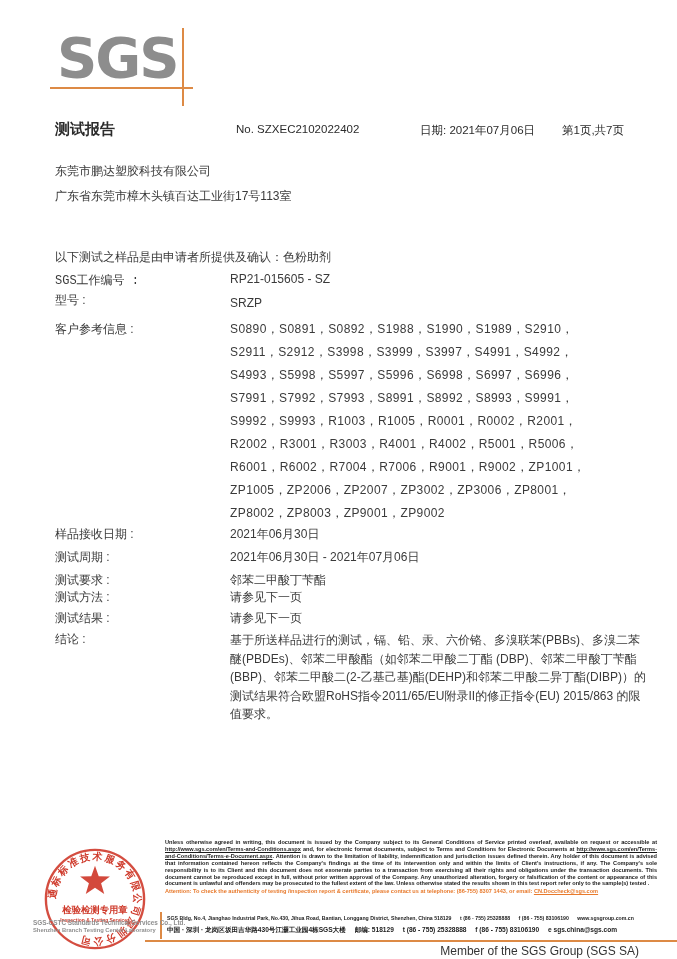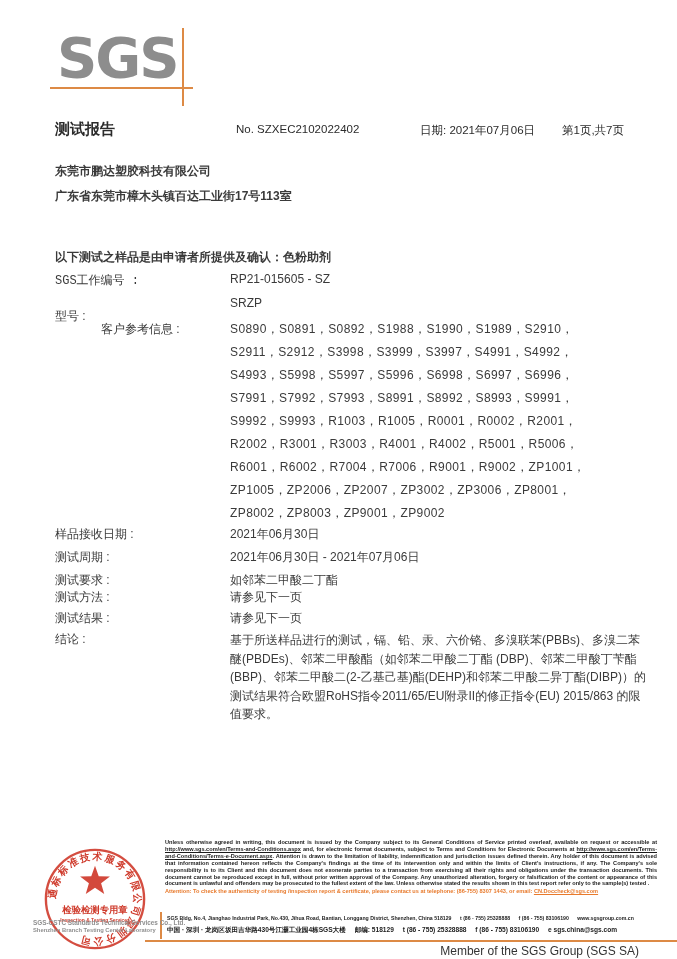--- a/index.html
+++ b/index.html
@@ -10,21 +10,21 @@
   .logo-text{position:absolute;left:57px;top:30px;font-family:"DejaVu Sans",sans-serif;
              font-weight:bold;font-size:56px;line-height:56px;color:#8d8d8d;letter-spacing:-2px;}
   .logo-vline{position:absolute;left:182px;top:28px;width:2px;height:78px;background:#dd8a45;}
   .logo-hline{position:absolute;left:50px;top:87px;width:143px;height:2px;background:#dd8a45;}
 
   .doc-title{position:absolute;left:55px;top:120px;font-size:15px;font-weight:bold;color:#2b2b2b;}
   .hdr-item{position:absolute;top:123px;font-size:11.5px;color:#2b2b2b;}
   .hdr-no{left:236px;} .hdr-date{left:420px;} .hdr-pages{left:562px;}
 
   
-  .body-line{position:absolute;left:55px;font-size:12px;color:#3a3a3a;font-weight:bold;}
+  .body-line{position:absolute;left:55px;font-size:12px;color:#3a3a3a;}
   .row-label{position:absolute;left:55px;font-size:12px;color:#3a3a3a;}
   .row-value{position:absolute;left:230px;font-size:12px;color:#3a3a3a;}
   .codes{letter-spacing:0.4px;}
   .conclusion-text{width:420px;line-height:18.5px;text-align:left;}
 
   
   .legal-block{position:absolute;left:165px;top:839px;width:492px;}
   .legal-text{font-size:5.6px;line-height:6.9px;font-weight:bold;color:#1c1c1c;text-align:justify;}
   .legal-url{text-decoration:underline;}
   .attention{font-size:5.6px;line-height:6.9px;font-weight:bold;color:#e87a2c;margin-top:1px;}
@@ -61,42 +61,42 @@
   <div class="hdr-item hdr-pages">第1页,共7页</div>
 
   <div class="body-line" style="top:163px;">东莞市鹏达塑胶科技有限公司</div>
   <div class="body-line" style="top:188px;">广东省东莞市樟木头镇百达工业街17号113室</div>
 
   <div class="body-line" style="top:249px;">以下测试之样品是由申请者所提供及确认：色粉助剂</div>
 
   <div class="row-label" style="top:272px;font-family:Liberation Mono, monospace;">SGS工作编号 :</div>
   <div class="row-value" style="top:272px;">RP21-015605 - SZ</div>
 
-  <div class="row-label" style="top:308px;">型号 :</div>
+  <div class="row-label" style="top:292px;">型号 :</div>
   <div class="row-value" style="top:296px;">SRZP</div>
 
-  <div class="row-label" style="top:321px;margin-left:46px;">客户参考信息 :</div>
+  <div class="row-label" style="top:321px;">客户参考信息 :</div>
   <div class="row-value codes" style="top:321px;">S0890，S0891，S0892，S1988，S1990，S1989，S2910，</div>
   <div class="row-value codes" style="top:344px;">S2911，S2912，S3998，S3999，S3997，S4991，S4992，</div>
   <div class="row-value codes" style="top:367px;">S4993，S5998，S5997，S5996，S6998，S6997，S6996，</div>
   <div class="row-value codes" style="top:390px;">S7991，S7992，S7993，S8991，S8992，S8993，S9991，</div>
   <div class="row-value codes" style="top:413px;">S9992，S9993，R1003，R1005，R0001，R0002，R2001，</div>
   <div class="row-value codes" style="top:436px;">R2002，R3001，R3003，R4001，R4002，R5001，R5006，</div>
   <div class="row-value codes" style="top:459px;">R6001，R6002，R7004，R7006，R9001，R9002，ZP1001，</div>
   <div class="row-value codes" style="top:482px;">ZP1005，ZP2006，ZP2007，ZP3002，ZP3006，ZP8001，</div>
   <div class="row-value codes" style="top:505px;">ZP8002，ZP8003，ZP9001，ZP9002</div>
 
   <div class="row-label" style="top:526px;">样品接收日期 :</div>
   <div class="row-value" style="top:526px;">2021年06月30日</div>
 
   <div class="row-label" style="top:549px;">测试周期 :</div>
   <div class="row-value" style="top:549px;">2021年06月30日 - 2021年07月06日</div>
 
   <div class="row-label" style="top:572px;">测试要求 :</div>
-  <div class="row-value" style="top:572px;">如邻苯二甲酸二丁酯</div>
+  <div class="row-value" style="top:572px;">邻苯二甲酸丁苄酯</div>
 
   <div class="row-label" style="top:589px;">测试方法 :</div>
   <div class="row-value" style="top:589px;">请参见下一页</div>
 
   <div class="row-label" style="top:610px;">测试结果 :</div>
   <div class="row-value" style="top:610px;">请参见下一页</div>
 
   <div class="row-label" style="top:631px;">结论 :</div>
   <div class="row-value conclusion-text" style="top:631px;">基于所送样品进行的测试，镉、铅、汞、六价铬、多溴联苯(PBBs)、多溴二苯醚(PBDEs)、邻苯二甲酸酯（如邻苯二甲酸二丁酯 (DBP)、邻苯二甲酸丁苄酯(BBP)、邻苯二甲酸二(2-乙基己基)酯(DEHP)和邻苯二甲酸二异丁酯(DIBP)）的测试结果符合欧盟RoHS指令2011/65/EU附录II的修正指令(EU) 2015/863 的限值要求。</div>
 

